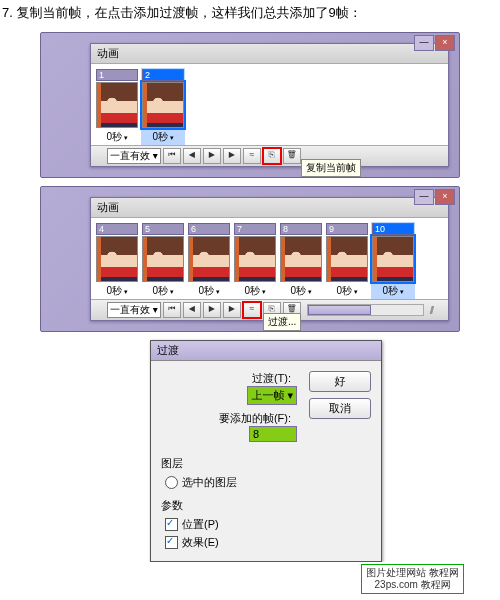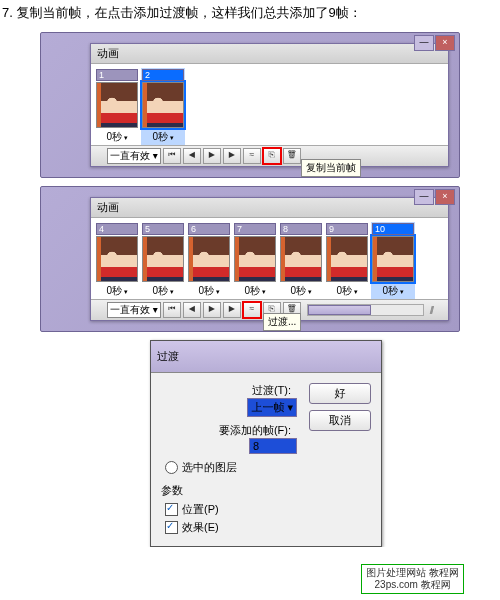--- a/index.html
+++ b/index.html
@@ -160,32 +160,32 @@
   .dialog {
     width: 230px;
     margin: 8px 0 0 150px;
     background: #f0f0f0;
     border: 1px solid #555;
     box-shadow: 1px 1px 3px rgba(0,0,0,.4);
   }
   .dialog-title {
     background: linear-gradient(#cfc6e8, #b7aed6);
     border-bottom: 1px solid #888;
-    padding: 8px 6px;
+    padding: 2px 6px;
     font-size: 11px;
   }
   .dialog-body {
     padding: 10px 10px 8px 10px;
   }
   .row { display: flex; align-items: flex-end; margin-bottom: 6px; flex-direction: column; }
   .row label { flex: 0 0 auto; margin-right: 6px; font-size: 11px;}
   .input-sel, .input-num {
     font-size: 11px;
     border: 1px solid #7a6fa1;
-    background: #1d4ed8;
+    background: #84cc16;
     padding: 1px 3px;
   }
   .dlg-btn {
     width: 60px;
     font-size: 11px;
     background: linear-gradient(#fff,#e4e4e4);
     border: 1px solid #7a7090;
     border-radius: 3px;
     padding: 2px 0;
     text-align: center;
@@ -346,20 +346,21 @@
           <label>要添加的帧(F):</label>
           <span class="input-num" style="width:40px;">8</span>
         </div>
       </div>
       <div style="display:flex; flex-direction:column; gap:6px;">
         <div class="dlg-btn">好</div>
         <div class="dlg-btn">取消</div>
       </div>
     </div>
 
+    <div class="group-label">图层</div>
     <div class="radio-row">
       <span class="radio"></span>
       <span>选中的图层</span>
     </div>
 
     <div class="group-label">参数</div>
     <div class="check-row">
       <span class="checkbox checked"></span>
       <span>位置(P)</span>
     </div>

